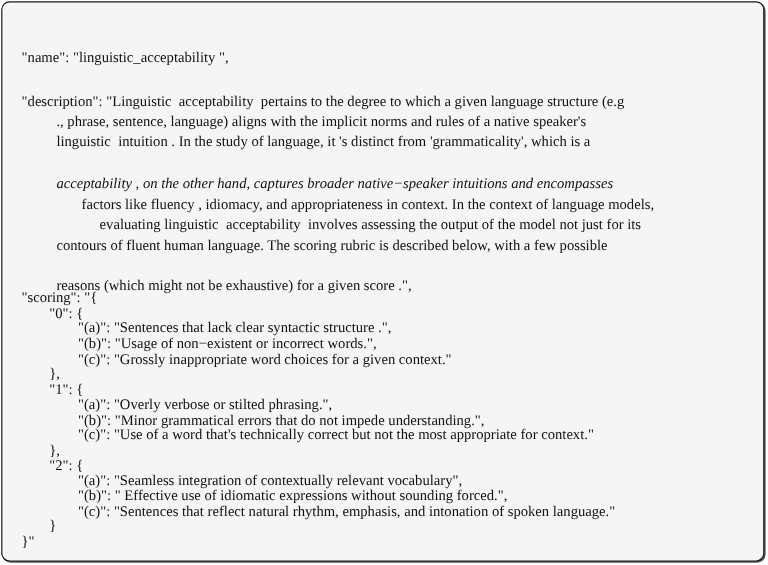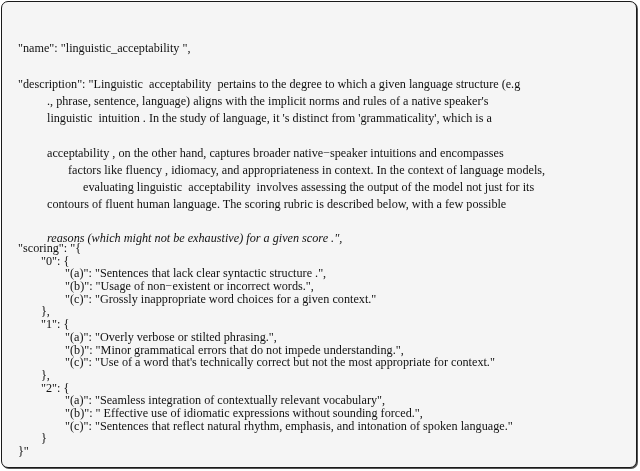--- a/index.html
+++ b/index.html
@@ -24,25 +24,25 @@
 </head>
 <body>
 
 <div class="box">
   <div class="txt l0" style="top:38px">"name": "linguistic_acceptability ",</div>
 
   <div class="txt l0" style="top:74px">"description": "Linguistic  acceptability  pertains to the degree to which a given language structure (e.g</div>
   <div class="txt l1" style="top:91px">., phrase, sentence, language) aligns with the implicit norms and rules of a native speaker's</div>
   <div class="txt l1" style="top:108px">linguistic  intuition . In the study of language, it 's distinct from 'grammaticality', which is a</div>
 
-  <div class="txt l1" style="top: 143px;">acceptability , on the other hand, captures broader native−speaker intuitions and encompasses</div>
+  <div class="txt l1" style="top: 143px; font-style: italic;">acceptability , on the other hand, captures broader native−speaker intuitions and encompasses</div>
   <div class="txt l1" style="top: 160px; margin-left: 21px;">factors like fluency , idiomacy, and appropriateness in context. In the context of language models,</div>
   <div class="txt l1" style="top: 177px; margin-left: 36px;">evaluating linguistic  acceptability  involves assessing the output of the model not just for its</div>
   <div class="txt l1" style="top: 194px;">contours of fluent human language. The scoring rubric is described below, with a few possible</div>
-  <div class="txt l1" style="top: 228px; font-style: italic;">reasons (which might not be exhaustive) for a given score .",</div>
+  <div class="txt l1" style="top: 228px;">reasons (which might not be exhaustive) for a given score .",</div>
 
   <div class="txt l0" style="top: 238px;">"scoring": "{</div>
 
   <div class="txt k1" style="top: 251px;">"0": {</div>
   <div class="txt k2" style="top: 263px;">"(a)": "Sentences that lack clear syntactic structure .",</div>
   <div class="txt k2" style="top: 276px;">"(b)": "Usage of non−existent or incorrect words.",</div>
   <div class="txt k2" style="top: 289px;">"(c)": "Grossly inappropriate word choices for a given context."</div>
   <div class="txt k1" style="top: 301px;">},</div>
 
   <div class="txt k1" style="top: 314px;">"1": {</div>

